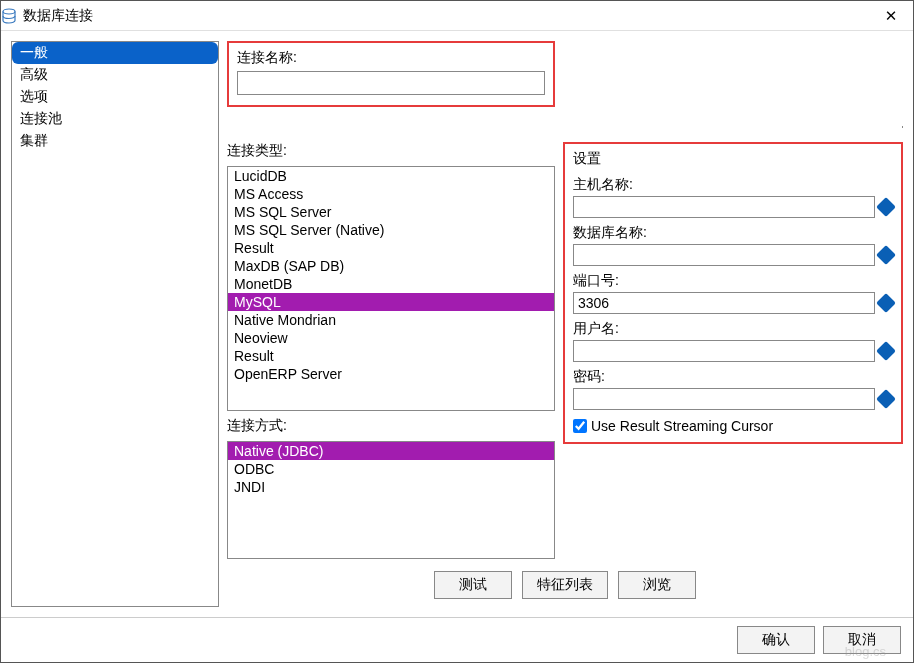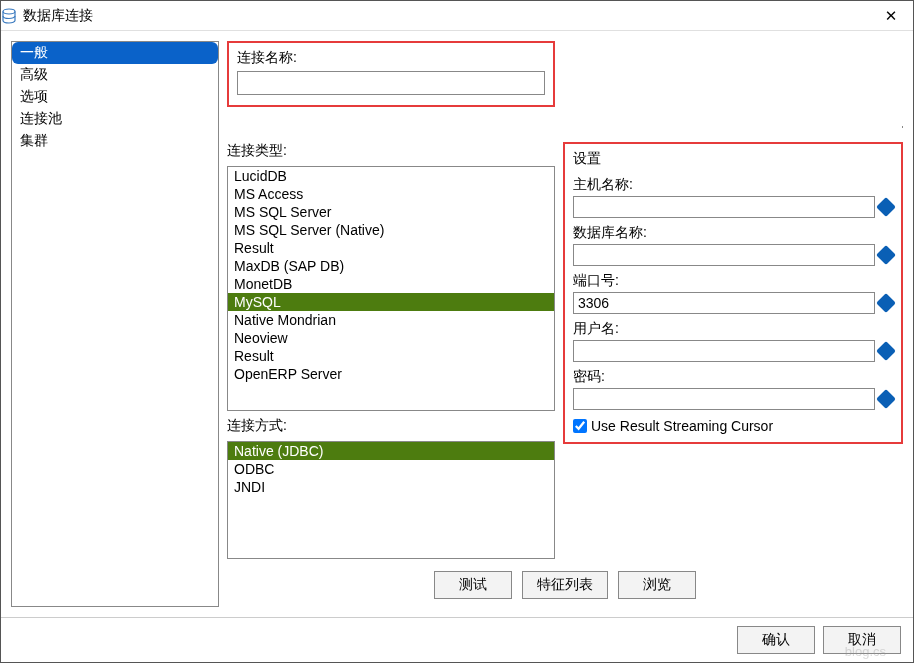--- a/index.html
+++ b/index.html
@@ -72,21 +72,21 @@
 .col-right { flex: 1; display: flex; flex-direction: column; overflow: hidden; }
 .listbox {
   border: 1px solid #888;
   background: #fff;
   overflow-y: scroll;
   flex: 1;
   font-size: 14px;
 }
 .listbox.short { flex: 0 0 245px; }
 .list-item { padding: 1px 6px; cursor: default; white-space: nowrap; }
-.list-item.selected { background: #4d7c0f; color: #fff; }
+.list-item.selected { background: #a21caf; color: #fff; }
 .settings-panel {
   border: 2px solid #e63b3b;
   padding: 6px 8px 8px 8px;
   display: flex; flex-direction: column; gap: 2px;
 }
 .settings-panel .legend { font-size: 14px; margin-bottom: 2px; }
 .field { margin-top: 4px; }
 .field-label { font-size: 14px; display: block; margin-bottom: 2px; }
 .field-row { display: flex; align-items: center; gap: 0; }
 .field-row .text-input { flex: 1; height: 22px; }

